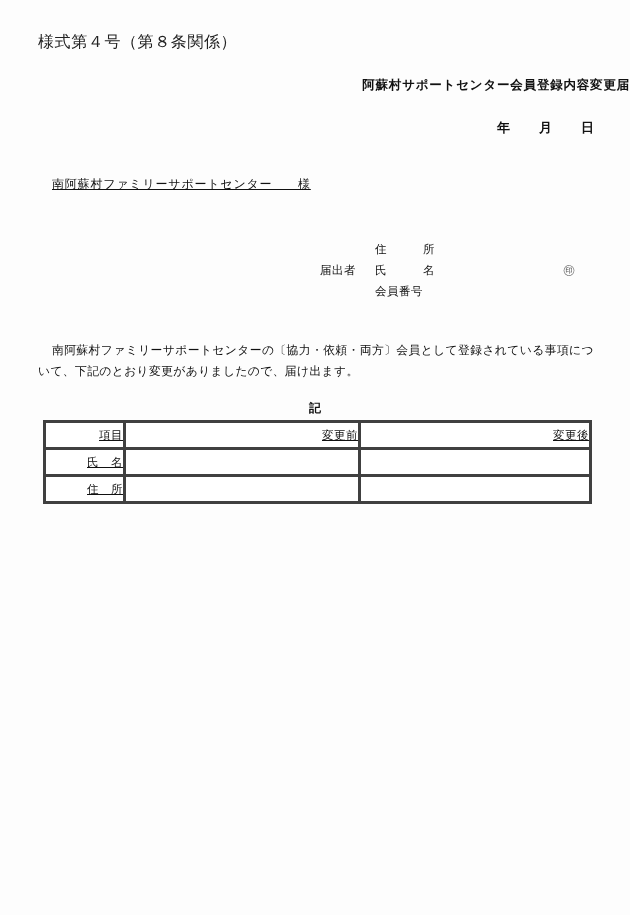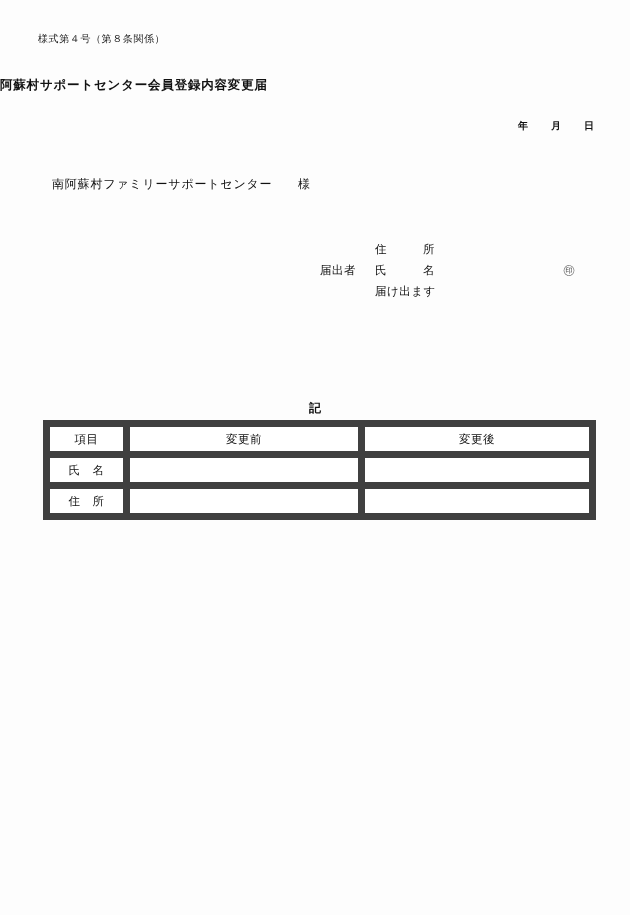--- a/index.html
+++ b/index.html
@@ -22,60 +22,61 @@
     inset: 0;
     background: #fdfdfd;
   }
 
   
   .form-number {
     position: absolute;
     left: 38px;
     top: 32px;
     font-family: "Liberation Serif", "DejaVu Serif", serif;
-    font-size: 10px;
+    font-size: 16px;
     letter-spacing: 0.6px;
     color: #222;
     white-space: pre;
   }
 
   
   .doc-title {
     position: absolute;
     left: 0;
     right: 0;
     top: 77px;
-    text-align: left;
+    text-align: right;
     font-size: 12.5px;
     font-weight: bold;
     letter-spacing: 0.8px;
     color: #111;
   }
 
   
   .date-line {
     position: absolute;
     right: 35px;
     top: 119px;
-    font-size: 10px;
+    font-size: 13px;
     font-weight: bold;
     letter-spacing: 1px;
     color: #111;
     white-space: pre;
   }
 
   
   .addressee {
     position: absolute;
     left: 52px;
     top: 176px;
     font-size: 12px;
     letter-spacing: 0.8px;
     color: #111;
     white-space: pre;
+    text-decoration: underline;
   }
 
   
   .submitter {
     position: absolute;
     left: 320px;
     top: 239px;
     font-size: 11.5px;
     color: #111;
   }
@@ -142,28 +143,29 @@
     table-layout: fixed;
     font-size: 11.5px;
     color: #111;
     background: #fff;
   }
   .change-table col.col-item  { width: 80px; }
   .change-table col.col-before{ width: 235px; }
   .change-table col.col-after { width: 231px; }
   .change-table th,
   .change-table td {
-    border: 7px solid #404040;
+    border: 3px solid #404040;
     height: 24px;
     padding: 0;
     font-weight: normal;
-    text-align: center;
+    text-align: right;
     vertical-align: middle;
     letter-spacing: 0.5px;
     white-space: pre;
+    text-decoration: underline;
   }
   .change-table td.value-cell { background: #fff; }
 </style>
 </head>
 <body>
 
 <div class="page">
 
   <div class="form-number">様式第４号（第８条関係）</div>
 
@@ -176,24 +178,27 @@
   <div class="submitter">
     <div class="submitter-row">
       <span class="submitter-label">住　　　所</span>
     </div>
     <div class="submitter-row">
       <span class="submitter-role">届出者</span>
       <span class="submitter-label">氏　　　名</span>
       <span class="seal-mark">㊞</span>
     </div>
     <div class="submitter-row">
-      <span class="submitter-label">届け出ます</span>
+      <span class="submitter-label">会員番号</span>
     </div>
   </div>
 
+  <div class="body-text">
+    <span class="indent">南阿蘇村ファミリーサポートセンターの〔協力・依頼・両方〕会員として登録されている事項につい</span><span>て、下記のとおり変更がありましたので、届け出ます。</span>
+  </div>
 
   <div class="ki-marker">記</div>
 
   <table class="change-table">
     <colgroup>
       <col class="col-item">
       <col class="col-before">
       <col class="col-after">
     </colgroup>
     <thead>

